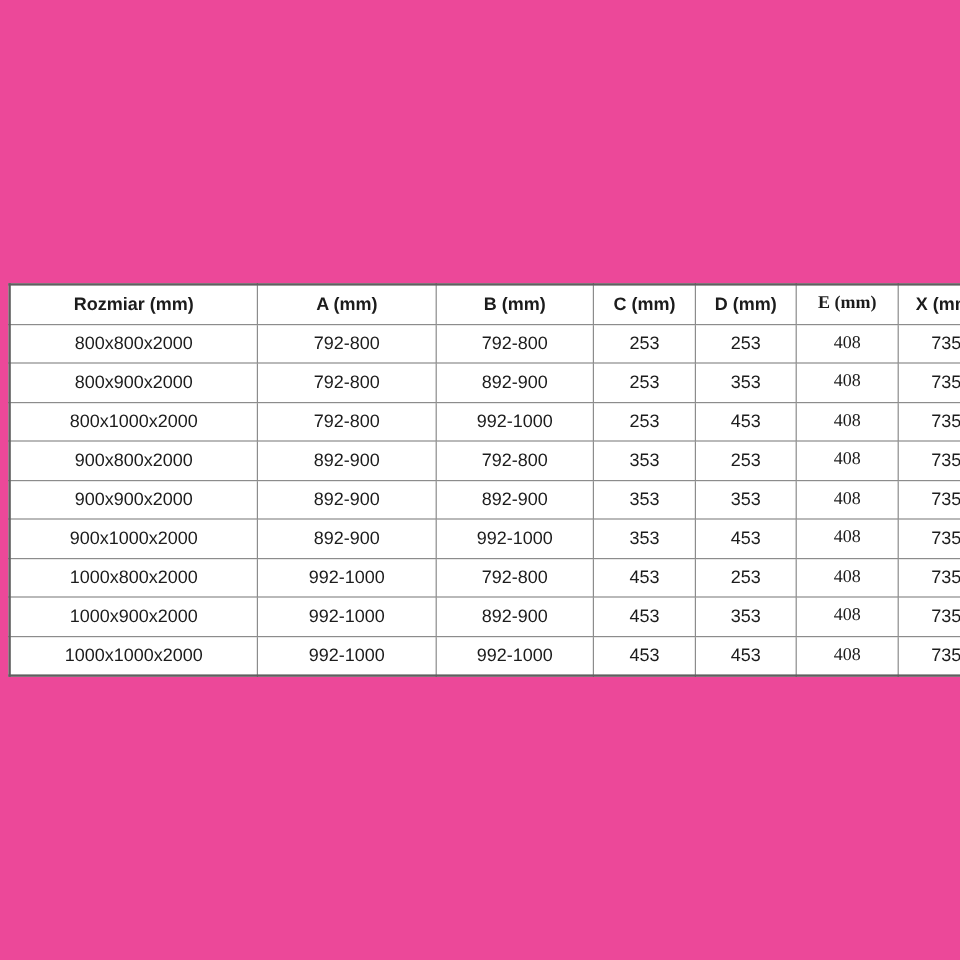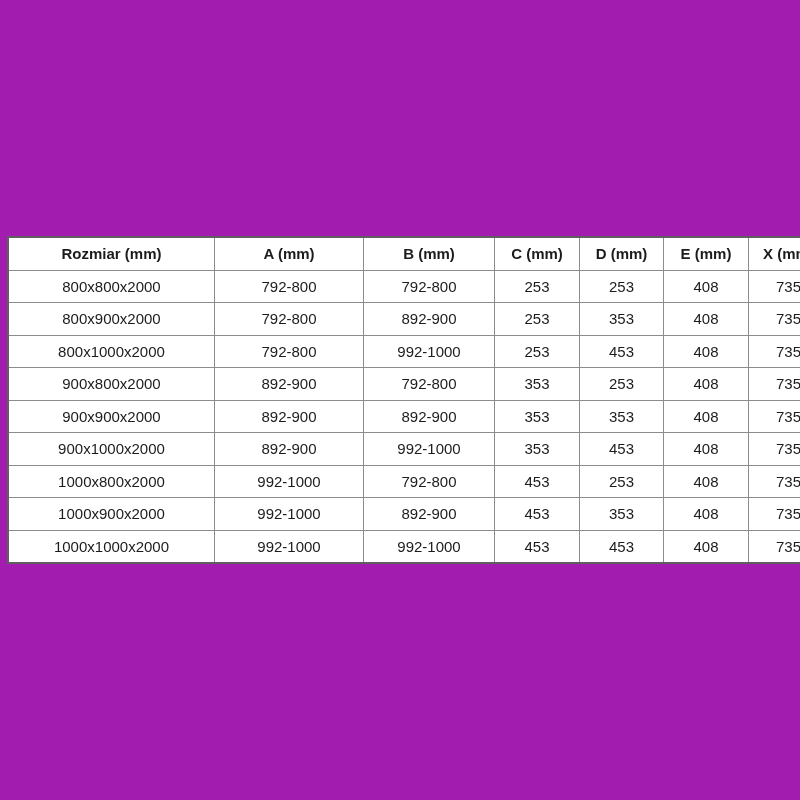--- a/index.html
+++ b/index.html
@@ -4,21 +4,21 @@
 <style>
   html, body {
     margin: 0;
     padding: 0;
     background: #ffffff;
   }
   .page {
     position: relative;
     width: 800px;
     height: 800px;
-    background: #a21caf;
+    background: #ec4899;
     overflow: hidden;
     font-family: "Liberation Sans", sans-serif;
   }
   table.spec-table {
     position: absolute;
     left: 7px;
     top: 236px;
     width: 785px;
     border-collapse: collapse;
     table-layout: fixed;
@@ -39,21 +39,21 @@
   table.spec-table thead tr { height: 33px; }
   table.spec-table tbody tr { height: 32.5px; }
   table.spec-table th { font-weight: bold; }
   table.spec-table td { font-weight: normal; }
   
   .col-0 { width: 201px; }
   .col-1 { width: 144px; }
   .col-2 { width: 126px; }
   .col-3 { width: 80px; }
   .col-4 { width: 79px; margin-top: 48px; }
-  .col-5 { width: 80px; }
+  .col-5 { width: 80px; font-family: Liberation Serif, serif; }
   .col-6 { width: 75px; }
 </style>
 </head>
 <body>
 
 <div class="page">
   <table class="spec-table">
     <thead>
       <tr id="header-row">
           <th class="col-0">Rozmiar (mm)</th>

